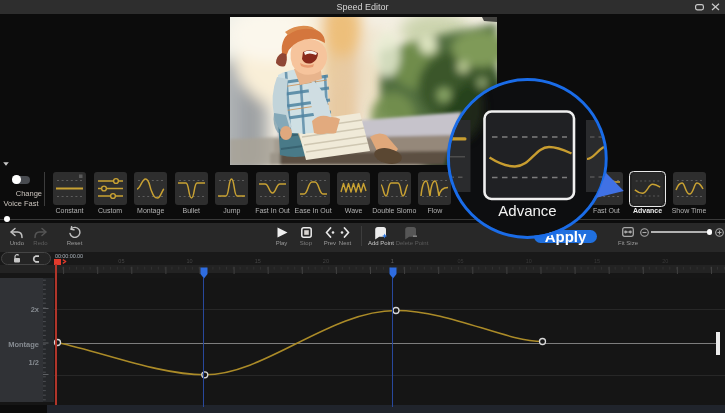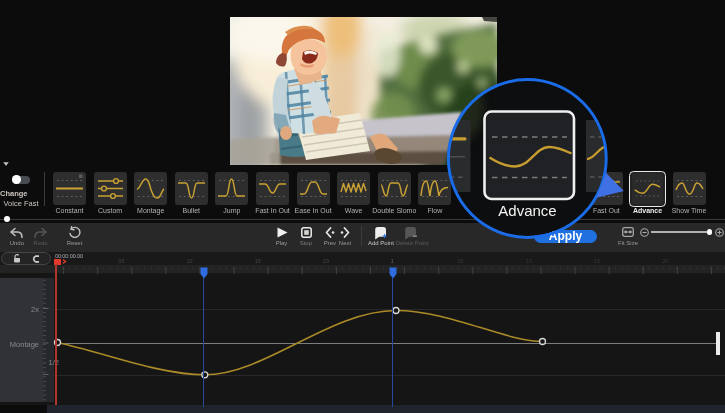--- a/index.html
+++ b/index.html
@@ -13,28 +13,36 @@
   
   #toolbar{position:absolute;left:0;top:223px;width:725px;height:29px;background:#282828;}
   .tlabel{position:absolute;font-size:6px;color:#9a9a9a;top:17px;white-space:nowrap;transform:translateX(-50%);}
   .tlabel.dim{color:#5c5c5c;}
   
   #tlhead{position:absolute;left:0;top:252px;width:725px;height:13px;background:#191919;}
   #ruler{position:absolute;left:0;top:265px;width:725px;height:13px;background:linear-gradient(#232323 0 8.5px,#161616 8.5px);}
   #graph{position:absolute;left:0;top:278px;width:725px;height:127px;background:#151515;}
   #leftcol{position:absolute;left:0;top:0;width:43px;height:124px;background:#303236;}
   #tickcol{position:absolute;left:43px;top:0;width:11px;height:124px;background:#26282b;}
-  .glabel{position:absolute;color:#868b91;font-size:7.5px;left:0;width:39px;text-align:right;transform:translateY(-50%);}
+  .glabel{position:absolute;color:#868b91;font-size:7.5px;left:0;width:39px;text-align:right;transform:translateY(-50%);font-weight:bold;}
   #bottombar{position:absolute;left:47px;top:405px;width:678px;height:8px;background:#20242c;}
   .tile{position:absolute;top:172px;width:33px;height:33px;background:#2e2e2e;border-radius:3px;}
   .tname{position:absolute;top:207px;font-size:7px;color:#b2b2b2;white-space:nowrap;transform:translateX(-50%);}
 </style>
 </head>
 <body>
 <div id="app">
+  <div id="titlebar">Speed Editor
+    <svg class="abs" style="right:21px;top:3.5px" width="9" height="7" viewBox="0 0 9 7">
+      <rect x="0.6" y="0.6" width="7.8" height="5.3" rx="1.8" fill="none" stroke="#c9c9c9" stroke-width="1.2"></rect>
+    </svg>
+    <svg class="abs" style="right:5px;top:3px" width="9" height="8" viewBox="0 0 9 8">
+      <path d="M1 0.8 L8 7 M8 0.8 L1 7" stroke="#c9c9c9" stroke-width="1.2"></path>
+    </svg>
+  </div>
 
   <div id="videobox" class="abs" style="left:230px;top:17px;width:267px;height:148px;">
   <svg width="267" height="148" viewBox="0 0 267 148">
     <defs>
       <filter id="b8" x="-30%" y="-30%" width="160%" height="160%">
             <feGaussianBlur stdDeviation="7"></feGaussianBlur>
           </filter>
       <filter id="b4" x="-30%" y="-30%" width="160%" height="160%">
             <feGaussianBlur stdDeviation="4"></feGaussianBlur>
           </filter>
@@ -112,21 +120,21 @@
       <path d="M252 0 L267 0 L267 5 L254 4 Z" fill="#1c1c1c" opacity="0.8"></path>
     </g>
   </svg>
   </div>
 
   <svg class="abs" style="left:3px;top:161.5px" width="6" height="4" viewBox="0 0 6 4">
     <path d="M0.2 0.2 L5.8 0.2 L3 3.8 Z" fill="#c9c9c9"></path>
   </svg>
   <div class="abs" style="left:12px;top:176px;width:18px;height:7.5px;background:#484b50;border-radius:4px;"></div>
   <div class="abs" style="left:12px;top:175.4px;width:8.6px;height:8.6px;background:#ffffff;border-radius:50%;"></div>
-  <div class="abs" style="left:0;top:189px;width:42px;text-align:left;font-size:7.5px;color:#cbc5be;font-weight:bold;">Change</div>
+  <div class="abs" style="left:0;top:189px;width:42px;text-align:right;font-size:7.5px;color:#cbc5be;">Change</div>
   <div class="abs" style="left:0;top:198.5px;width:42px;text-align:center;font-size:7.5px;color:#cbc5be;">Voice Fast</div>
   <div class="abs" style="left:43.5px;top:172px;width:1px;height:34px;background:#3c3c3c;"></div>
 
   <div id="tiles">
 
     <div class="tile" style="left:53px;">
       <svg width="33" height="33" viewBox="0 0 33 33">
         <path d="M4 8.5 H29" stroke="#5e5e5e" stroke-width="1" stroke-dasharray="2 2.6" fill="none"></path>
         <path d="M4 24.5 H29" stroke="#5e5e5e" stroke-width="1" stroke-dasharray="2 2.6" fill="none"></path>
         <rect x="26" y="2.5" width="3.5" height="3.5" fill="#5a5a5a"></rect>
@@ -299,21 +307,21 @@
       <path d="M10.6 7.4 L11.3 9.3 L13.2 10 L11.3 10.7 L10.6 12.6 L9.9 10.7 L8 10 L9.9 9.3 Z" fill="#2f7ae5"></path>
     </svg>
     <div class="tlabel" style="left:381px;color:#c6c6c6;">Add Point</div>
 
     <svg class="abs" style="left:404px;top:3px" width="14" height="14" viewBox="0 0 14 14">
       <path d="M1.2 3.6 A2.6 2.6 0 0 1 3.8 1 H9.4 A2.6 2.6 0 0 1 12 3.6 V8.2 A2.6 2.6 0 0 1 9.4 10.8 H5.2 L1.2 13.6 Z" fill="#565656"></path>
       <path d="M9 10.2 H13" stroke="#8a8a8a" stroke-width="1.4"></path>
     </svg>
     <div class="tlabel dim" style="left:412px;">Delete Point</div>
 
-    <div class="abs" style="left:534px;top:6.5px;width:63px;height:13.5px;background:#2070df;border-radius:6.5px;color:#ffffff;font-size:12px;font-weight:bold;text-align:center;line-height:13.5px;">Apply</div>
+    <div class="abs" style="left:534px;top:6.5px;width:63px;height:13.5px;background:#2070df;border-radius:6.5px;color:#ffffff;font-size:15px;font-weight:bold;text-align:center;line-height:13.5px;">Apply</div>
 
     <svg class="abs" style="left:622px;top:4px" width="12" height="10" viewBox="0 0 12 10">
       <rect x="0.7" y="0.7" width="10.6" height="8.6" rx="1.8" fill="none" stroke="#a8a8a8" stroke-width="1.3"></rect>
       <circle cx="3.6" cy="5" r="1.4" fill="#a8a8a8"></circle>
       <circle cx="8.4" cy="5" r="1.4" fill="#a8a8a8"></circle>
       <path d="M3.6 5 H8.4" stroke="#a8a8a8" stroke-width="1"></path>
     </svg>
     <div class="tlabel" style="left:628px;">Fit Size</div>
 
     <svg class="abs" style="left:640px;top:4.5px" width="9" height="9" viewBox="0 0 9 9">
@@ -361,21 +369,21 @@
   <div id="graph">
     <div id="leftcol"></div>
     <div id="tickcol">
       <svg width="11" height="124" viewBox="0 0 11 124">
           <path d="M0 2.2 H2.8 M0 6.8 H2.8 M0 11.4 H2.8 M0 16.0 H2.8 M0 20.6 H2.8 M0 25.2 H2.8 M0 29.8 H2.8 M0 34.4 H2.8 M0 39.0 H2.8 M0 43.6 H2.8 M0 48.2 H2.8 M0 52.8 H2.8 M0 57.4 H2.8 M0 62.0 H2.8 M0 66.6 H2.8 M0 71.2 H2.8 M0 75.8 H2.8 M0 80.4 H2.8 M0 85.0 H2.8 M0 89.6 H2.8 M0 94.2 H2.8 M0 98.8 H2.8 M0 103.4 H2.8 M0 108.0 H2.8 M0 112.6 H2.8 M0 117.2 H2.8 M0 121.8 H2.8" stroke="#4c4e52" stroke-width="1" fill="none"></path>
           <path d="M0 30.5 H5.5 M0 65 H5.5 M0 96.5 H5.5" stroke="#5e6064" stroke-width="1" fill="none"></path>
         </svg>
     </div>
     <div class="glabel" style="top:31px;">2x</div>
     <div class="glabel" style="top:65.5px;">Montage</div>
-    <div class="glabel" style="top:84px;margin-left:20px;">1/2</div>
+    <div class="glabel" style="top:84px;">1/2</div>
     <div class="abs" style="left:54px;top:30.5px;width:671px;height:1px;background:#272727;"></div>
     <div class="abs" style="left:54px;top:96.5px;width:671px;height:1px;background:#272727;"></div>
     <div class="abs" style="left:54px;top:65px;width:665px;height:1px;background:#7d7d7d;"></div>
     <div class="abs" style="left:716px;top:54px;width:3.5px;height:23px;background:#ececec;"></div>
     <svg class="abs" style="left:0;top:0" width="725" height="127" viewBox="0 0 725 127">
       <path d="M57.5 64.5 C105 75 160 96.8 204.8 96.8 C265 96.8 330 32.5 396 32.5 C450 32.5 505 63.5 542.5 63.5" stroke="#ab8b28" stroke-width="1.6" fill="none"></path>
       <circle cx="57.5" cy="64.5" r="3" fill="#151515" stroke="#d8d8d8" stroke-width="1.3"></circle>
       <circle cx="204.8" cy="96.8" r="3" fill="#151515" stroke="#d8d8d8" stroke-width="1.3"></circle>
       <circle cx="396" cy="32.5" r="3" fill="#151515" stroke="#d8d8d8" stroke-width="1.3"></circle>
       <circle cx="542.5" cy="63.5" r="3" fill="#151515" stroke="#d8d8d8" stroke-width="1.3"></circle>

